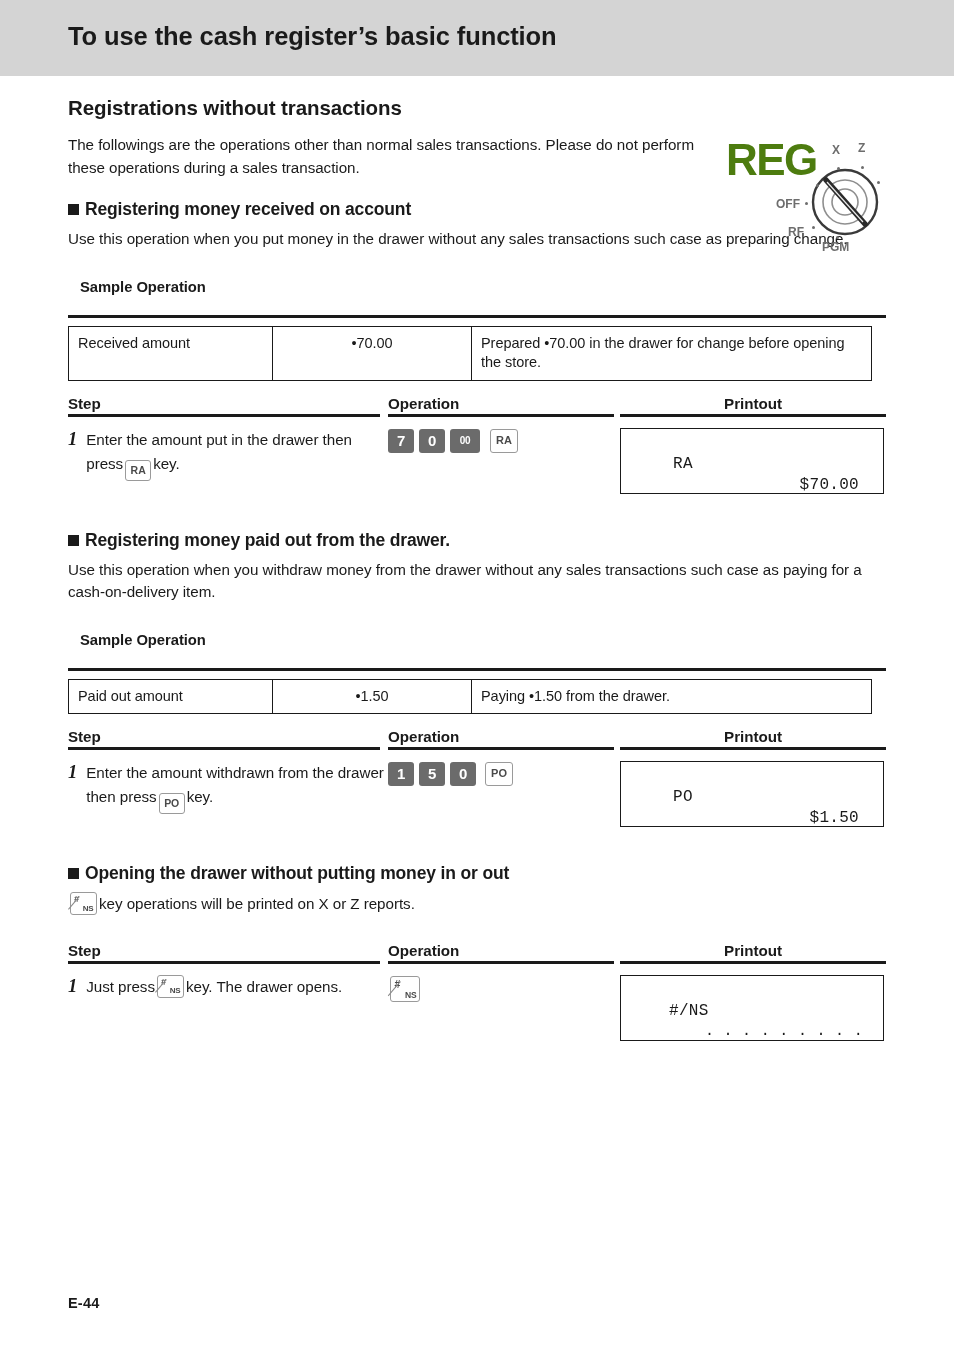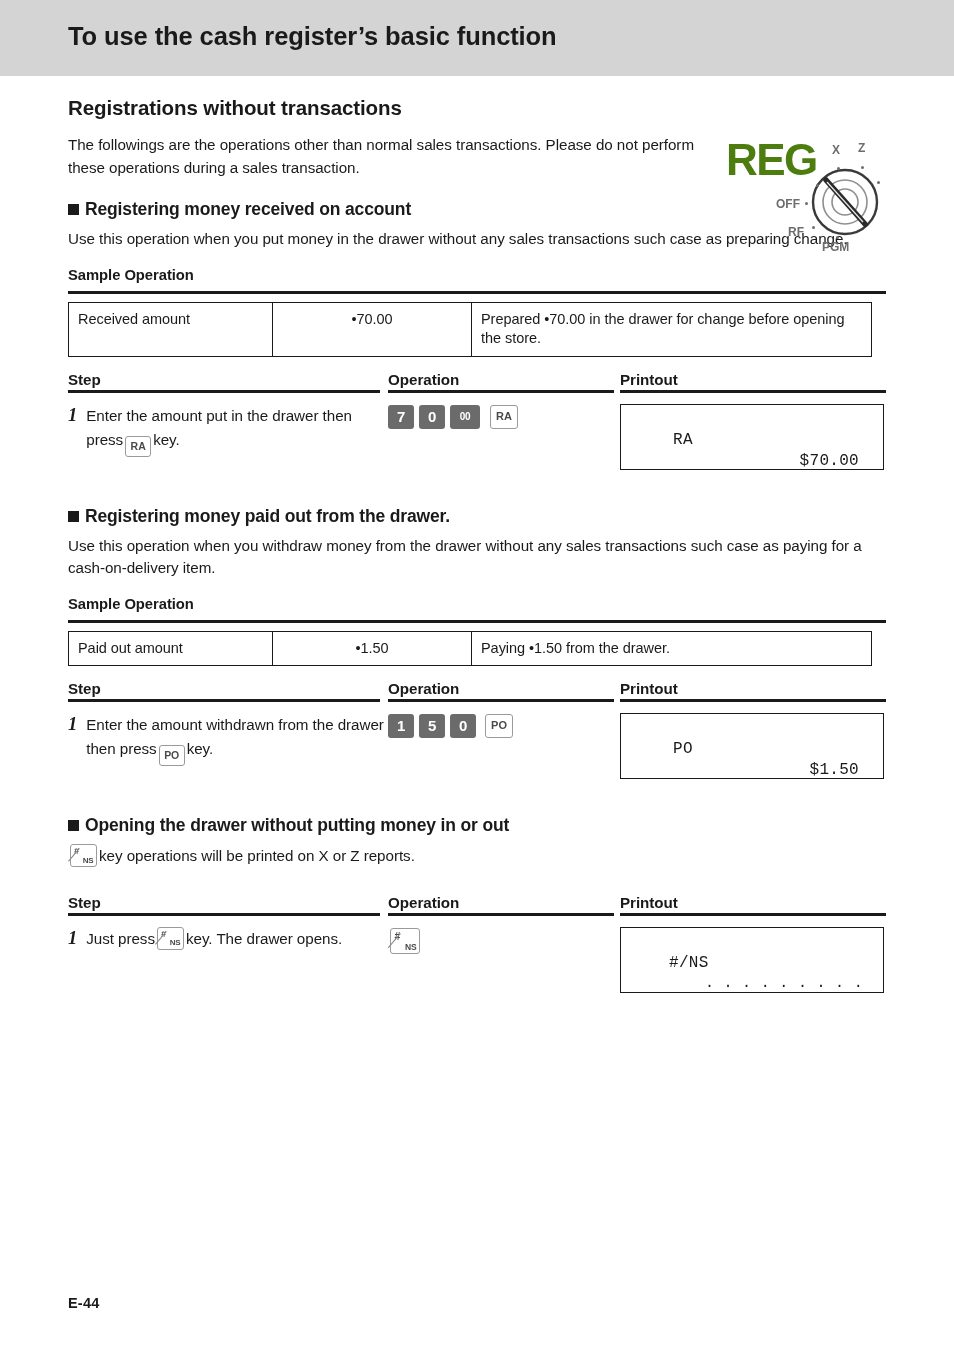--- a/index.html
+++ b/index.html
@@ -79,21 +79,21 @@
     height: 11px;
     background: #1a1a1a;
     flex: none;
     position: relative;
     top: 0px;
   }
   .sample-op-label {
     font-size: 14.8px;
     font-weight: bold;
     letter-spacing: -0.05px;
-    margin: 0;
+    margin: 12px;
   }
 
   
   .intro-row {
     position: relative;
   }
   .intro-text {
     width: 640px;
   }
 
@@ -185,21 +185,21 @@
     position: absolute;
     left: 0;
     bottom: 0;
     height: 2.6px;
     background: #1a1a1a;
   }
   .ch-step      { width: 320px; }
   .ch-step .ul  { width: 312px; }
   .ch-op        { width: 232px; }
   .ch-op .ul    { width: 226px; }
-  .ch-print     { width: 266px; }
+  .ch-print     { width: 266px; text-align: center; }
   .ch-print .ul { width: 266px; }
 
   
   .step-row {
     display: flex;
     width: 818px;
     margin-top: 11px;
     position: relative;
   }
   .sr-step {

